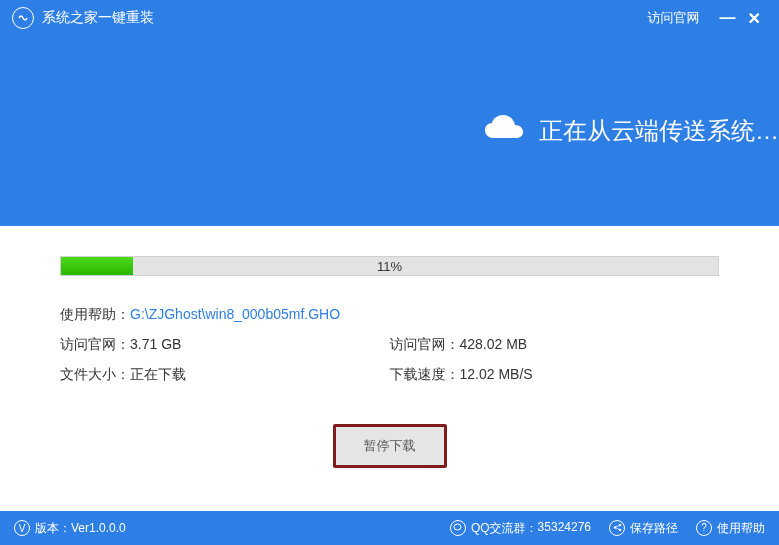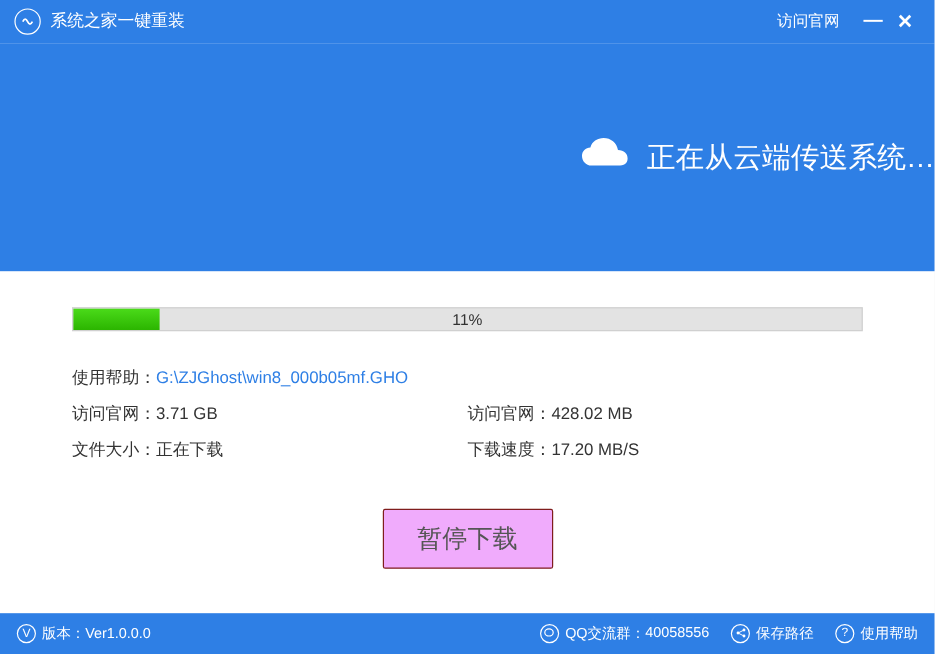--- a/index.html
+++ b/index.html
@@ -18,21 +18,21 @@
 .progress-bar { width: 100%; height: 20px; background: #e3e3e3; border: 1px solid #d0d0d0; position: relative; overflow: hidden; }
 .progress-fill { height: 100%; background: linear-gradient(to bottom, #4bdb1a, #2bb500); width: 11%; }
 .progress-text { position: absolute; top: 0; left: 0; right: 0; text-align: center; line-height: 20px; font-size: 13px; color: #333; }
 .info-row { display: flex; margin-bottom: 12px; font-size: 14px; color: #333; }
 .info-left { flex: 1; }
 .info-right { flex: 1; }
 .info-label { display: inline; }
 .info-value { display: inline; }
 .info-link { color: #2e7fe5; }
 .btn-wrap { text-align: center; margin-top: 40px; }
-.pause-btn { padding: 10px 28px; font-size: 21px; background: #f0abfc; border: 1px solid #7f1d1d; color: #555; cursor: pointer; border-radius: 2px; }
+.pause-btn { padding: 10px 28px; font-size: 13px; background: #e5e5e5; border: 3px solid #7f1d1d; color: #555; cursor: pointer; border-radius: 2px; }
 .footer { height: 34px; background: #2e7fe5; display: flex; align-items: center; padding: 0 14px; color: #fff; font-size: 12px; }
 .footer-icon { border: 1.5px solid #fff; border-radius: 50%; width: 16px; height: 16px; display: inline-flex; align-items: center; justify-content: center; margin-right: 5px; font-size: 10px; }
 .footer-item { display: flex; margin-left: 18px; cursor: pointer; }
 .footer-spacer { flex: 1; }
 </style>
 </head>
 <body>
 
 <div class="window">
 
@@ -80,21 +80,21 @@
       <div class="info-right">
         <span class="info-label">访问官网：</span><span class="info-value">428.02 MB</span>
       </div>
     </div>
 
     <div class="info-row">
       <div class="info-left">
         <span class="info-label">文件大小：</span><span class="info-value">正在下载</span>
       </div>
       <div class="info-right">
-        <span class="info-label">下载速度：</span><span class="info-value">17.20 MB/S</span>
+        <span class="info-label">下载速度：</span><span class="info-value">12.02 MB/S</span>
       </div>
     </div>
 
     <div class="btn-wrap">
       <button class="pause-btn">暂停下载</button>
     </div>
 
   </div>
 
   <div class="footer">
@@ -102,21 +102,21 @@
     <span>版本：</span>
     <span>Ver1.0.0.0</span>
     <div class="footer-spacer"></div>
     <div class="footer-item">
       <span class="footer-icon">
         <svg width="9" height="9" viewBox="0 0 9 9">
             <ellipse cx="4.5" cy="4" rx="3.5" ry="3" fill="none" stroke="#fff" stroke-width="1"></ellipse>
           </svg>
       </span>
       <span>QQ交流群：</span>
-      <span>40058556</span>
+      <span>35324276</span>
     </div>
     <div class="footer-item">
       <span class="footer-icon">
         <svg width="9" height="9" viewBox="0 0 9 9">
             <circle cx="2" cy="4.5" r="1.2" fill="#fff"></circle>
             <circle cx="7" cy="2" r="1.2" fill="#fff"></circle>
             <circle cx="7" cy="7" r="1.2" fill="#fff"></circle>
             <line x1="2" y1="4.5" x2="7" y2="2" stroke="#fff" stroke-width="0.8"></line>
             <line x1="2" y1="4.5" x2="7" y2="7" stroke="#fff" stroke-width="0.8"></line>
           </svg>

